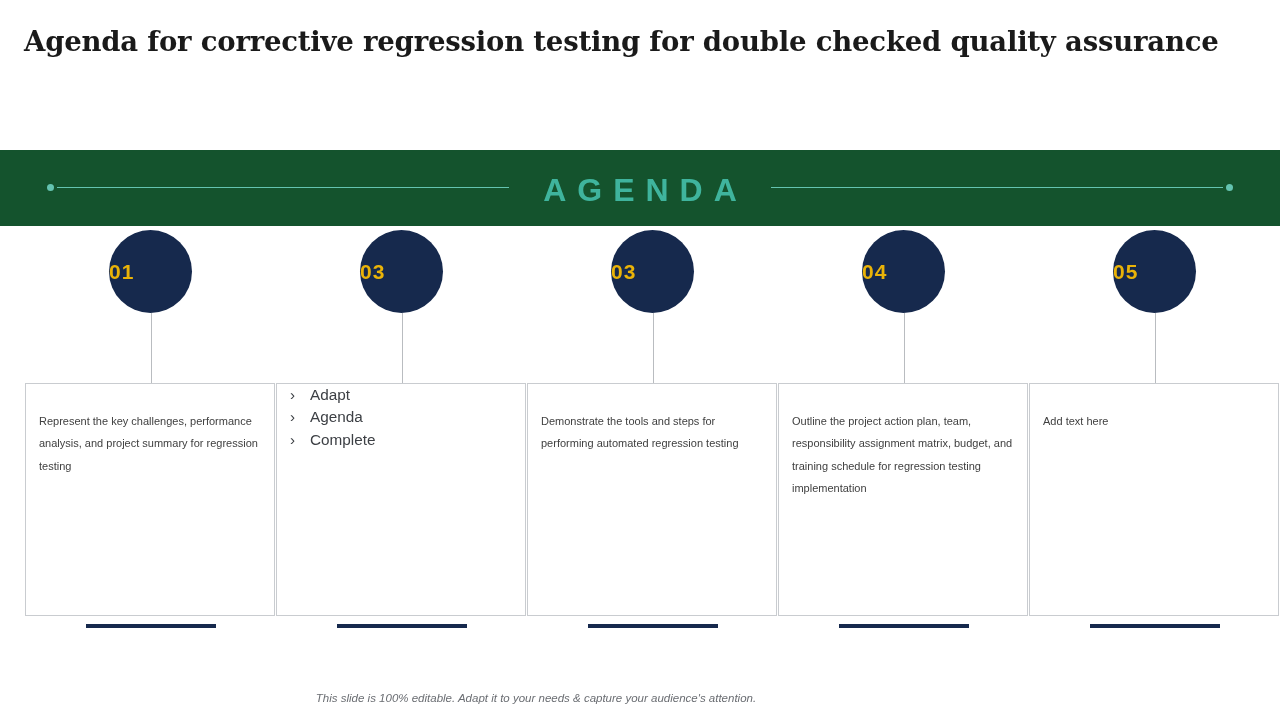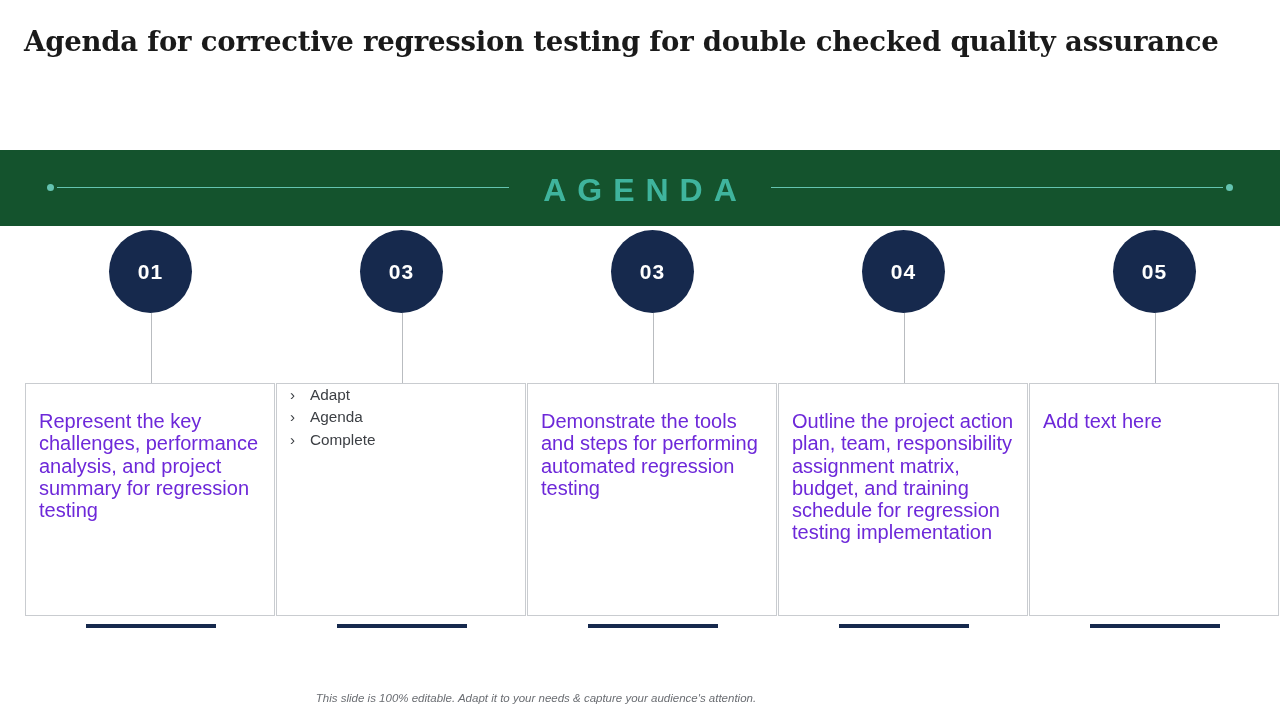--- a/index.html
+++ b/index.html
@@ -93,25 +93,24 @@
 
   .circle {
     position: absolute;
     left: 50%;
     margin-left: -42px;
     top: 0px;
     width: 83px;
     height: 83px;
     border-radius: 50%;
     background: #16294d;
-    color: #ffffff;
+    color: #eab308;
     font-size: 21px;
     font-weight: bold;
     line-height: 83px;
-    text-align: center;
     letter-spacing: 1px;
   }
   .connector {
     position: absolute;
     left: 50%;
     top: 83px;
     width: 1px;
     height: 72px;
     background: #b9bcc0;
   }
@@ -120,23 +119,23 @@
     top: 153px;
     left: 0;
     width: 250px;
     height: 233px;
     border: 1px solid #c9ccd0;
     background: #ffffff;
     box-sizing: border-box;
   }
   .card-text {
     padding: 26px 13px 0 13px;
-    font-size: 20px;
+    font-size: 11px;
     line-height: 22.3px;
-    color: #6d28d9;
+    color: #404040;
   }
   .bullet-list {
     margin: 0;
     padding: 0;
     list-style: none;
   }
   .bullet-list li {
     position: relative;
     padding-left: 20px;
     font-size: 15.3px;

